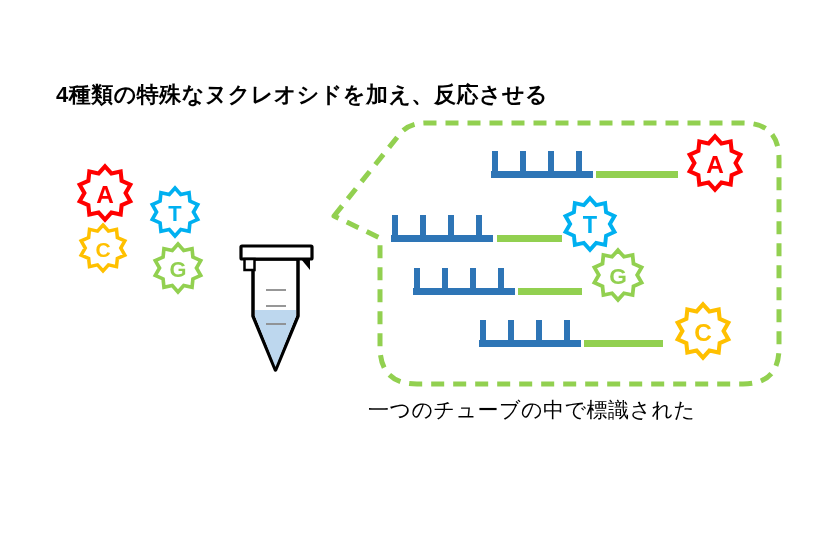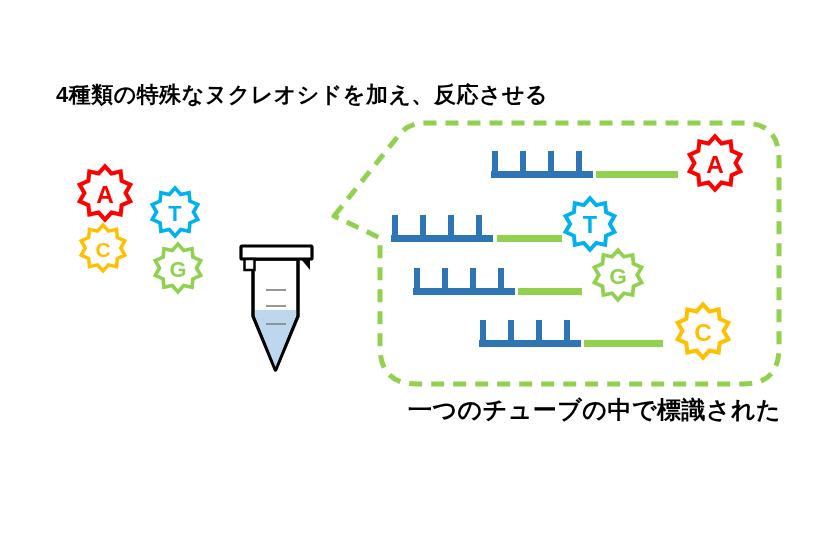--- a/index.html
+++ b/index.html
@@ -6,21 +6,21 @@
   .canvas{
     position:relative;width:820px;height:540px;background:#ffffff;overflow:hidden;
     font-family:"Liberation Sans","DejaVu Sans",sans-serif;
     margin-left:16px;
   }
   .title{
     position:absolute;left:40px;top:80px;font-size:22px;font-weight:700;color:#000;
     letter-spacing:0.5px;white-space:nowrap;
   }
   .caption{
-    position:absolute;left:392px;top:396px;font-size:24px;font-weight:700;color:#000;
+    position:absolute;left:352px;top:396px;font-size:21px;font-weight:400;color:#000;
     line-height:28px;letter-spacing:0.5px;white-space:nowrap;
   }
   .seal{position:absolute;overflow:visible;}
   
   .badge-free-a{left:60px;top:164px;width:58px;height:58px;}
   .badge-free-t{left:133px;top:186px;width:52px;height:52px;}
   .badge-free-c{left:62px;top:223px;width:50px;height:50px;}
   .badge-free-g{left:136px;top:242px;width:52px;height:52px;}
   
   .tube{position:absolute;left:222px;top:243px;width:76px;height:132px;overflow:visible;}

